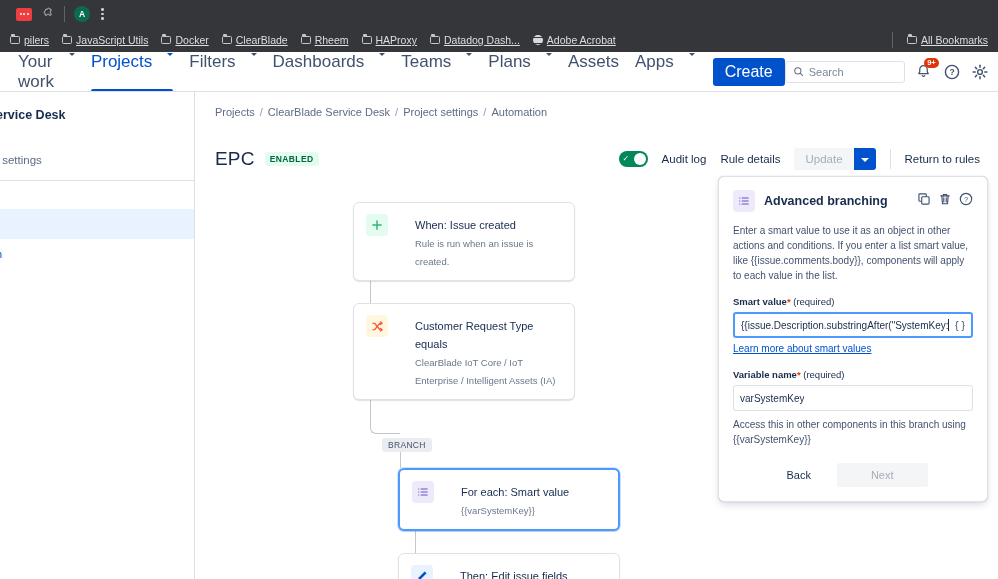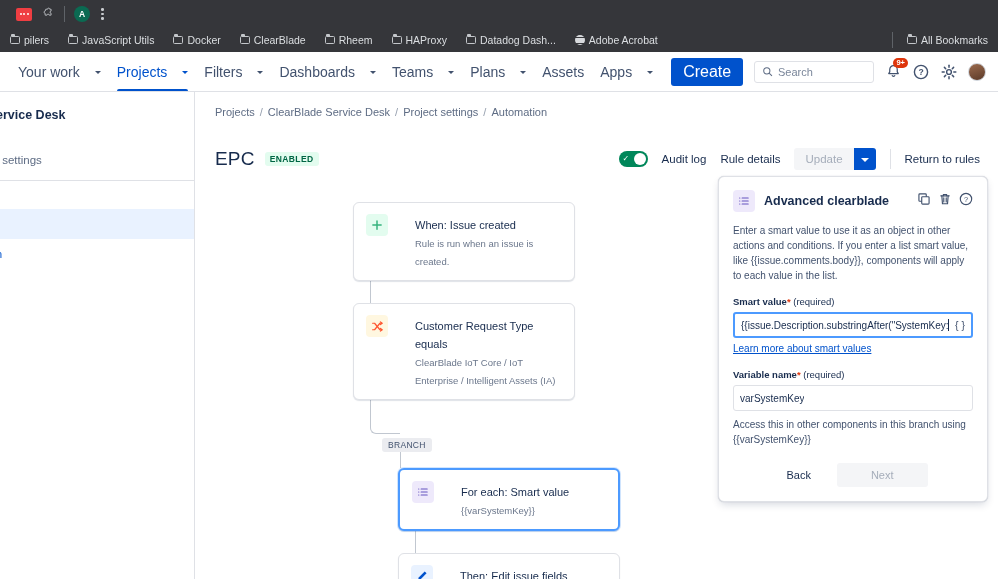--- a/index.html
+++ b/index.html
@@ -60,26 +60,27 @@
     font-size: 8.5px; display: flex; align-items: center; justify-content: center;
     font-weight: bold;
   }
   .kebab { display: flex; flex-direction: column; gap: 2px; padding: 0 2px; }
   .kebab i { width: 2.5px; height: 2.5px; background: #c9ccd0; border-radius: 50%; display:block; }
 
   .bookmarks-row {
     height: 24px;
     display: flex;
     align-items: center;
-    gap: 7px;
+    gap: 1px;
     padding: 0 4px;
     background: #35363a;
     font-size: 10.5px;
     color: #dcdfe2;
     white-space: nowrap;
+    text-decoration: underline;
   }
   .bm {
     display: flex; align-items: center; gap: 4px;
     padding: 2px 6px; border-radius: 3px;
   }
   .bm-folder {
     width: 10px; height: 8px; border: 1.2px solid #c3c6ca; border-radius: 1.5px;
     position: relative; flex: none;
   }
   .bm-folder::before {
@@ -99,23 +100,23 @@
   
   .jira-nav {
     height: 40px; width: 998px;
     background: #fff;
     border-bottom: 1px solid #dfe1e6;
     display: flex; align-items: center;
     padding: 0 10px;
   }
   .nav-left { display: flex; align-items: center; height: 100%; }
   .nav-item {
-    display: flex; align-items: center; gap: 15px;
+    display: flex; align-items: flex-start; gap: 15px;
     padding: 0 8px; height: 100%;
-    font-size: 14px; color: #42526e;
+    font-size: 17px; color: #42526e;
     position: relative;
   }
   .nav-item.active { color: #0052cc; font-weight: 500; }
   .nav-item.active::after {
     content: ''; position: absolute; left: 8px; right: 8px; bottom: 0;
     height: 2.5px; background: #0052cc; border-radius: 2px 2px 0 0;
   }
   .caret {
     width: 0; height: 0; border-left: 3px solid transparent;
     border-right: 3px solid transparent; border-top: 3.5px solid currentColor;
@@ -571,21 +572,21 @@
         <span class="card-ico ico-purple">
           <svg width="12" height="12" viewBox="0 0 16 16" stroke="#6554c0" stroke-width="1.5" stroke-linecap="round">
             <line x1="2.2" y1="4" x2="2.4" y2="4"></line>
               <line x1="2.2" y1="8" x2="2.4" y2="8"></line>
               <line x1="2.2" y1="12" x2="2.4" y2="12"></line>
             <line x1="5.5" y1="4" x2="13.6" y2="4"></line>
               <line x1="5.5" y1="8" x2="13.6" y2="8"></line>
               <line x1="5.5" y1="12" x2="13.6" y2="12"></line>
           </svg>
         </span>
-        <span class="panel-title">Advanced clearblade</span>
+        <span class="panel-title">Advanced branching</span>
         <span class="panel-head-icons">
           <span>
             <svg width="14" height="14" viewBox="0 0 16 16" fill="none" stroke="#42526e" stroke-width="1.3">
                 <rect x="2.2" y="2.2" width="8.4" height="8.4" rx="1"></rect>
                 <rect x="5.4" y="5.4" width="8.4" height="8.4" rx="1" fill="#fff"></rect>
               </svg>
           </span>
           <span>
             <svg width="14" height="14" viewBox="0 0 16 16" fill="none" stroke="#42526e" stroke-width="1.3" stroke-linecap="round">
                 <path d="M3.2 4.4h9.6"></path>

